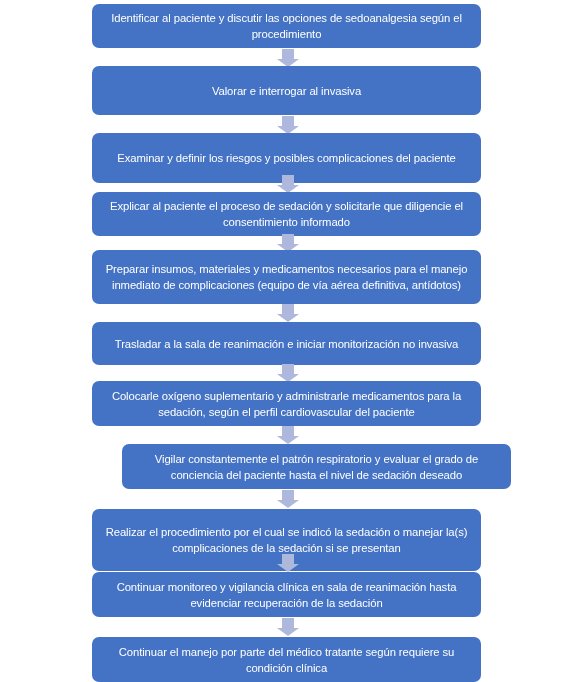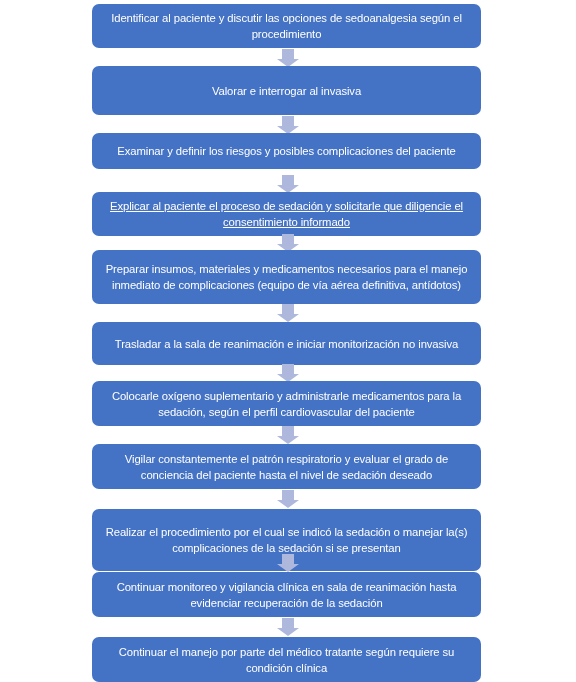--- a/index.html
+++ b/index.html
@@ -79,29 +79,29 @@
   </div>
 
   <div class="step" style="top:66px;height:49px;">
     <span class="step-label">Valorar e interrogar al invasiva</span>
   </div>
   <div class="connector" style="top:116px;">
     <div class="shaft"></div>
     <div class="head"></div>
   </div>
 
-  <div class="step" style="top:133px;height:36px;">
+  <div class="step" style="top:133px;height:50px;">
     <span class="step-label">Examinar y definir los riesgos y posibles complicaciones del paciente</span>
   </div>
   <div class="connector" style="top:175px;">
     <div class="shaft"></div>
     <div class="head"></div>
   </div>
 
-  <div class="step" style="top:192px;height:44px;text-decoration:underline;">
+  <div class="step" style="top:192px;height:44px;">
     <span class="step-label">Explicar al paciente el proceso de sedación y solicitarle que diligencie el consentimiento informado</span>
   </div>
   <div class="connector" style="top:234px;">
     <div class="shaft"></div>
     <div class="head"></div>
   </div>
 
   <div class="step" style="top:250px;height:54px;">
     <span class="step-label">Preparar insumos, materiales y medicamentos necesarios para el manejo inmediato de complicaciones (equipo de vía aérea definitiva, antídotos)</span>
   </div>
@@ -119,21 +119,21 @@
   </div>
 
   <div class="step" style="top:381px;height:45px;">
     <span class="step-label">Colocarle oxígeno suplementario y administrarle medicamentos para la sedación, según el perfil cardiovascular del paciente</span>
   </div>
   <div class="connector" style="top:426px;">
     <div class="shaft"></div>
     <div class="head"></div>
   </div>
 
-  <div class="step" style="top:444px;height:45px;">
+  <div class="step" style="top:444px;height:45px;margin-left:30px;">
     <span class="step-label">Vigilar constantemente el patrón respiratorio y evaluar el grado de conciencia del paciente hasta el nivel de sedación deseado</span>
   </div>
   <div class="connector" style="top:490px;">
     <div class="shaft"></div>
     <div class="head"></div>
   </div>
 
   <div class="step" style="top:509px;height:62px;">
     <span class="step-label">Realizar el procedimiento por el cual se indicó la sedación o manejar la(s) complicaciones de la sedación si se presentan</span>
   </div>

